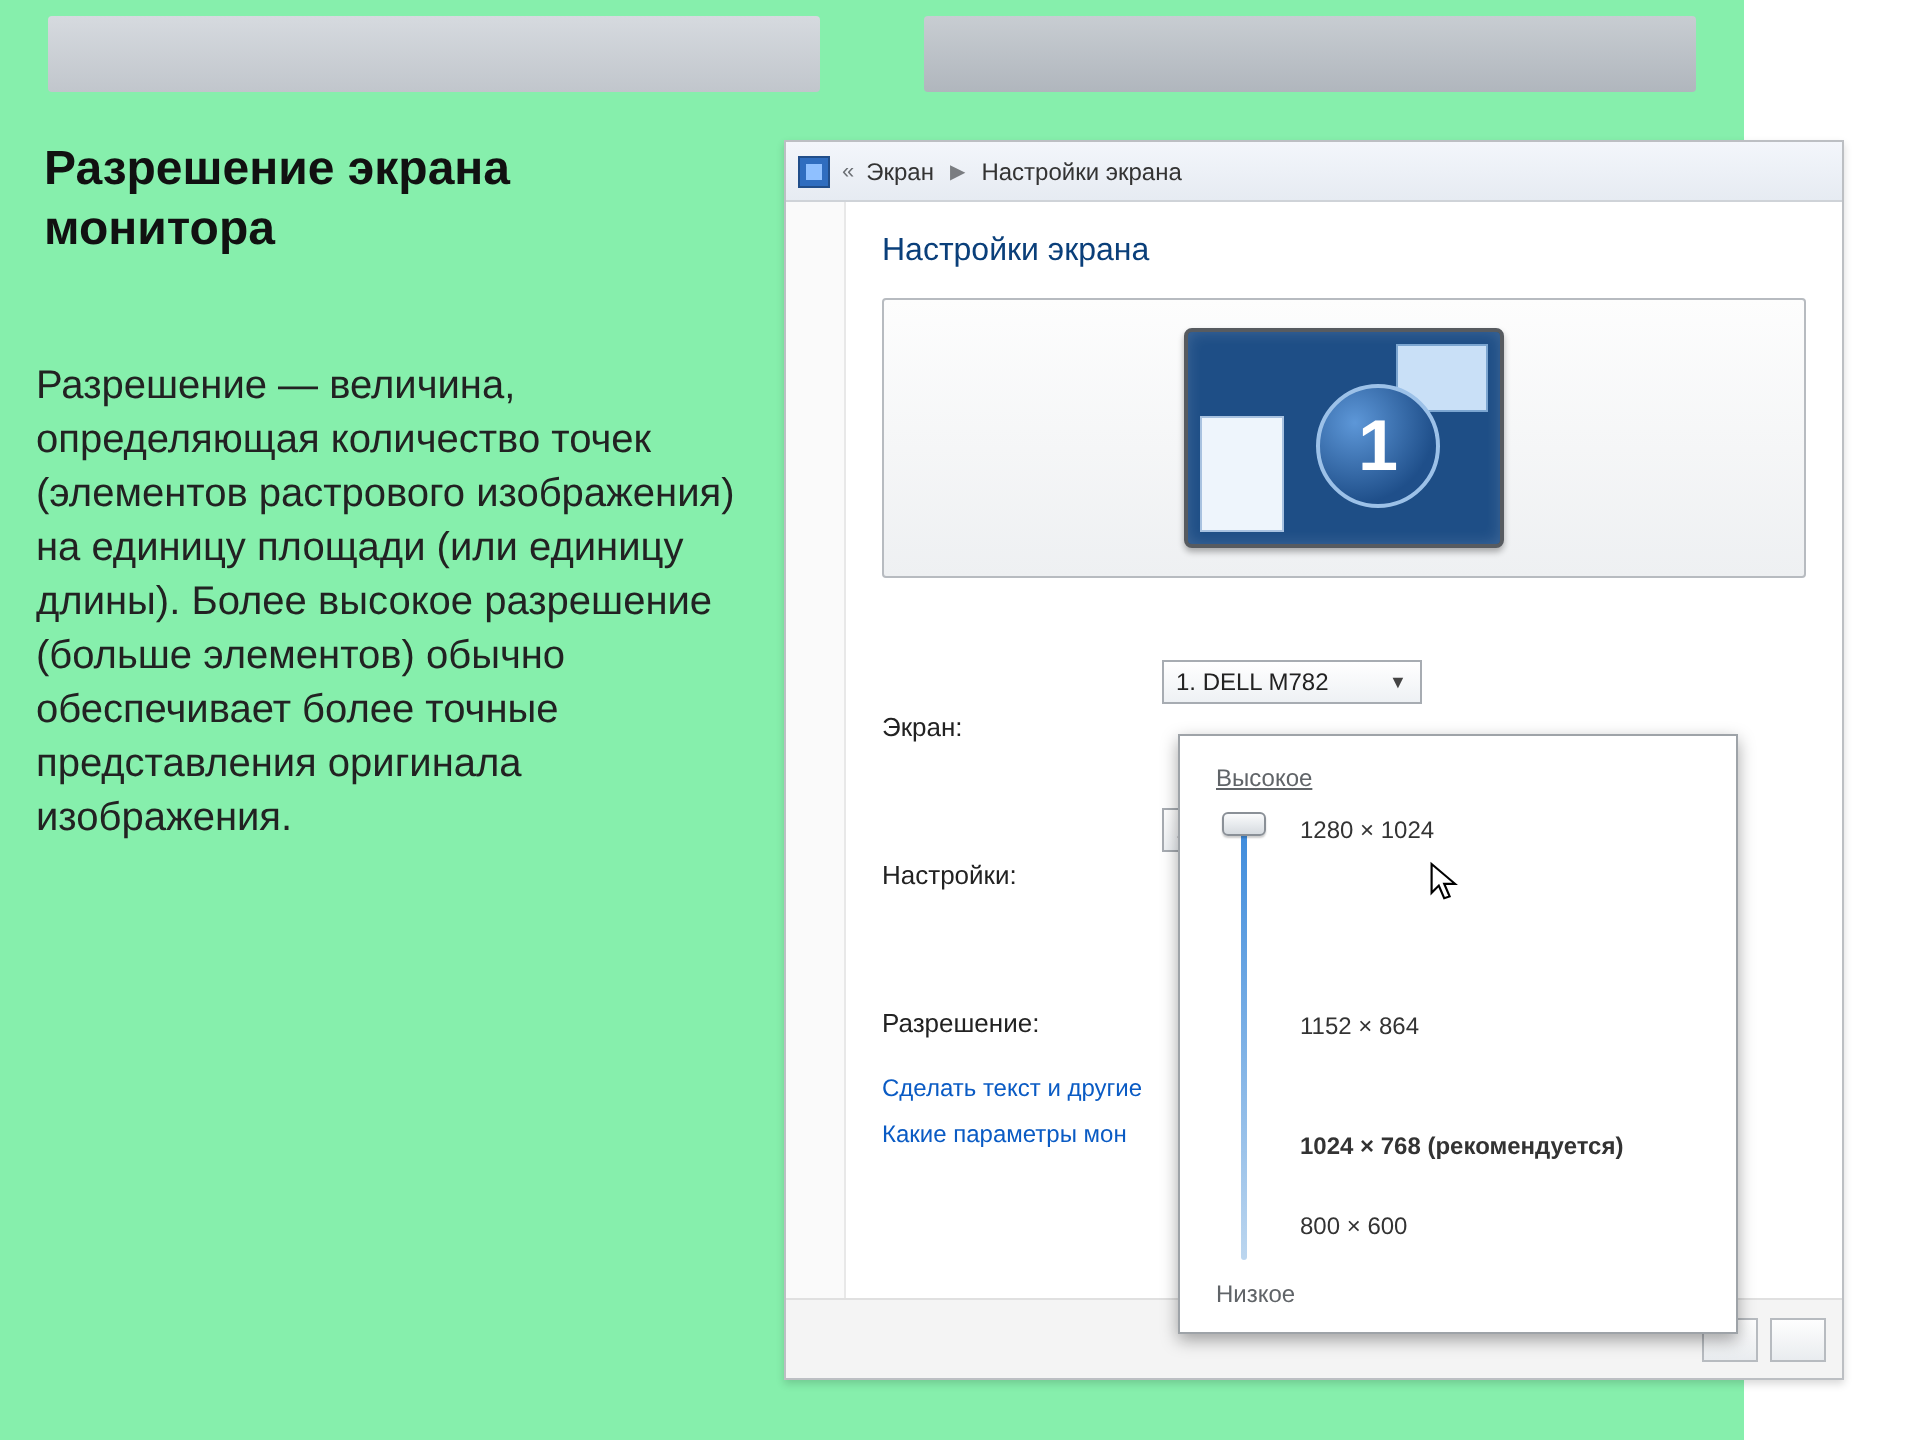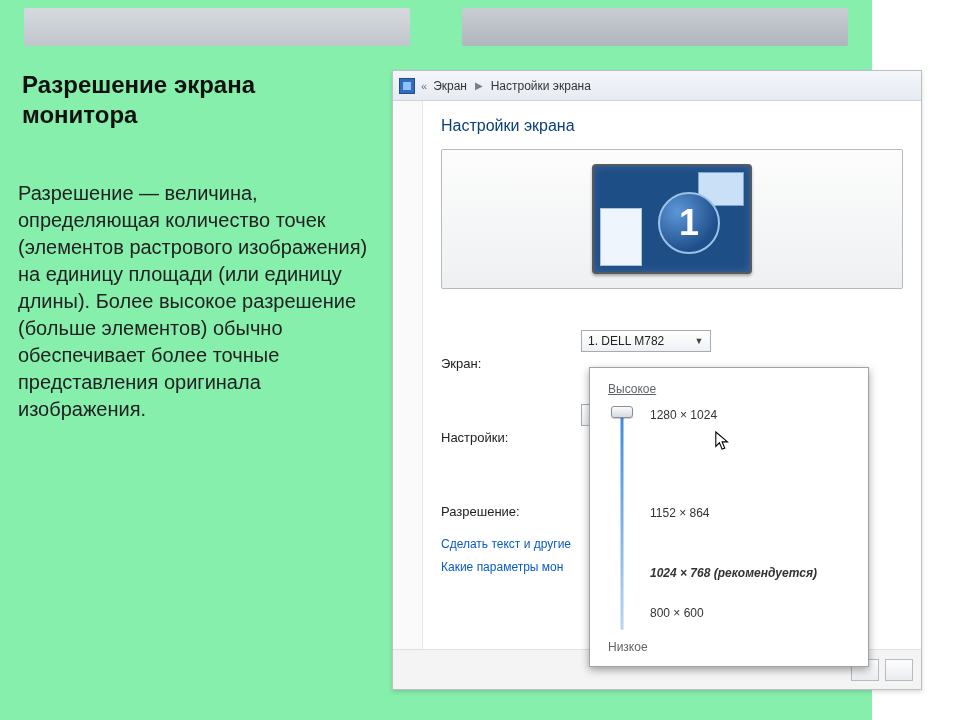--- a/index.html
+++ b/index.html
@@ -118,21 +118,21 @@
   .thumb {
     position:absolute; top:0; left:50%; transform:translate(-50%,0);
     width:22px;height:12px;border:1px solid #8a9097;
     background:linear-gradient(#fafbfc,#d6dbe0);border-radius:3px;
     box-shadow:0 1px 1px rgba(0,0,0,.2);
   }
   .labels {
     flex:1; position:relative; padding-left:14px;
   }
   .res-opt { position:absolute; left:14px; font-size:12px; white-space:nowrap;}
-  .res-bold { font-weight:700;font-style:italic;}
+  .res-bold { font-weight:700;}
   .popup-bottom { color:#606468; font-size:12px; margin-top:4px;}
   .cursor {
     position:absolute; width:18px;height:22px; pointer-events:none;
   }
 </style>
 </head>
 <body>
 
 <div class="slide">
   <div class="top-bars">

